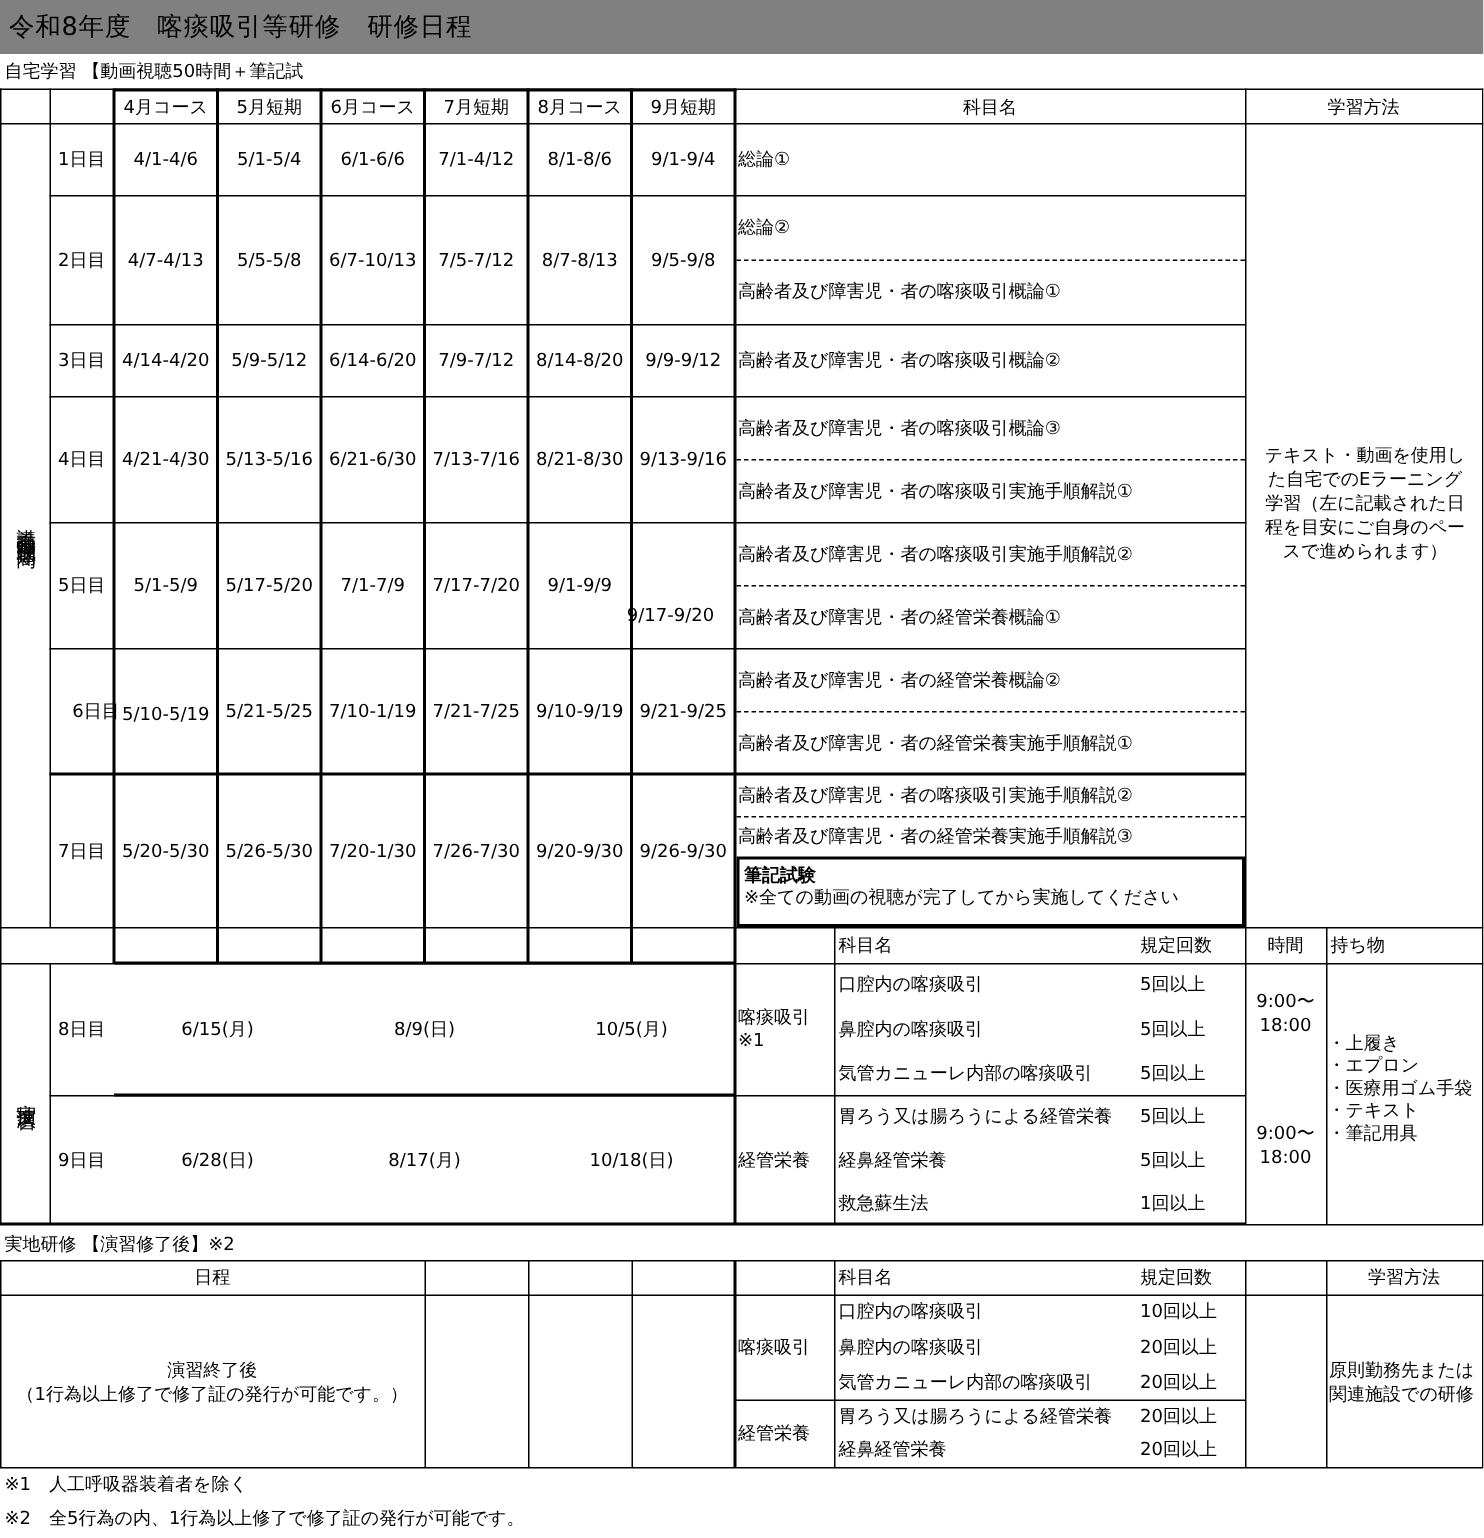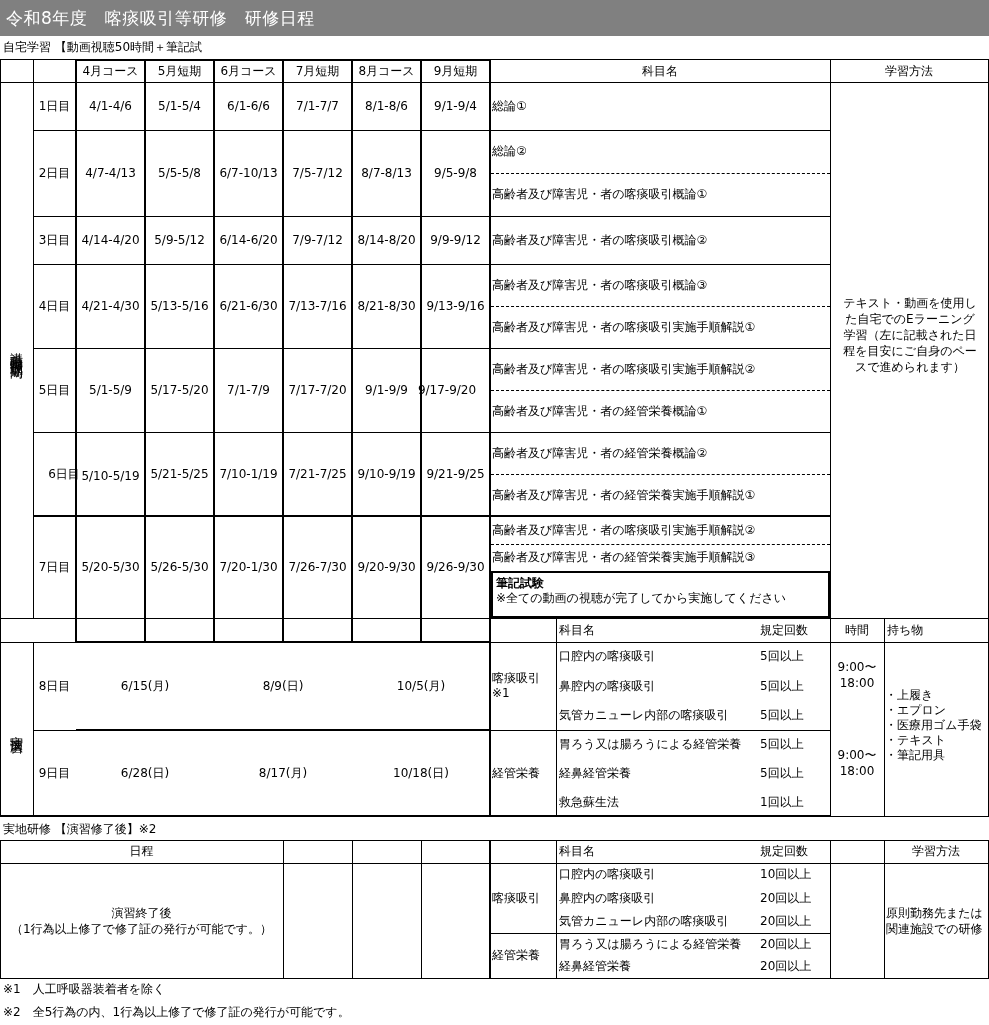--- a/index.html
+++ b/index.html
@@ -1,19 +1,19 @@
 <!DOCTYPE html>
 <html><head>
 <meta charset="utf-8">
 <style>
   html, body { margin:0; padding:0; background:#fff; }
   body { width:989px; height:1025px; position:relative; overflow:hidden;
          font-family:"DejaVu Sans","Liberation Sans",sans-serif; color:#000; font-size:12px; }
   .abs { position:absolute; box-sizing:border-box; }
-  .title-bar { left:0; top:0; width:989px; height:36px; background:#808080; color:#ffffff;
+  .title-bar { left:0; top:0; width:989px; height:36px; background:#808080; color:#000000;
                font-size:17px; line-height:36px; padding-left:6px; letter-spacing:0.5px; }
   .section-label { font-size:12px; line-height:16px; white-space:nowrap; }
   .cell { position:absolute; box-sizing:border-box; display:flex; align-items:center; justify-content:center;
           font-size:12px; line-height:15px; text-align:center; white-space:nowrap; }
   .cell.left { justify-content:flex-start; padding-left:2px; text-align:left; }
   .cell.wrap { white-space:normal; }
   .hl { position:absolute; height:0; border-top:1px solid #000; }
   .hl.thick { border-top:2px solid #000; }
   .hl.dash { border-top:1px dashed #000; }
   .vl { position:absolute; width:0; border-left:1px solid #000; }
@@ -41,21 +41,21 @@
   <div class="cell" style="left:421px;top:60px;width:69px;height:22px;">9月短期</div>
   <div class="cell" style="left:490px;top:60px;width:340px;height:22px;">科目名</div>
   <div class="cell" style="left:830px;top:60px;width:158px;height:22px;">学習方法</div>
 
   <div class="cell vertical-text" style="left:0;top:82px;width:33px;height:536px;">講義動画視聴期間</div>
 
   <div class="cell" style="left:33px;top:82px;width:43px;height:48px;">1日目</div>
   <div class="cell" style="left:76px;top:82px;width:69px;height:48px;">4/1-4/6</div>
   <div class="cell" style="left:145px;top:82px;width:69px;height:48px;">5/1-5/4</div>
   <div class="cell" style="left:214px;top:82px;width:69px;height:48px;">6/1-6/6</div>
-  <div class="cell" style="left:283px;top:82px;width:69px;height:48px;">7/1-7/7</div>
+  <div class="cell" style="left:283px;top:82px;width:69px;height:48px;">7/1-4/12</div>
   <div class="cell" style="left:352px;top:82px;width:69px;height:48px;">8/1-8/6</div>
   <div class="cell" style="left:421px;top:82px;width:69px;height:48px;">9/1-9/4</div>
   <div class="cell left" style="left:490px;top:82px;width:340px;height:48px;">総論①</div>
 
   <div class="cell" style="left:33px;top:130px;width:43px;height:86px;">2日目</div>
   <div class="cell" style="left:76px;top:130px;width:69px;height:86px;">4/7-4/13</div>
   <div class="cell" style="left:145px;top:130px;width:69px;height:86px;">5/5-5/8</div>
   <div class="cell" style="left:214px;top:130px;width:69px;height:86px;">6/7-10/13</div>
   <div class="cell" style="left:283px;top:130px;width:69px;height:86px;">7/5-7/12</div>
   <div class="cell" style="left:352px;top:130px;width:69px;height:86px;">8/7-8/13</div>
@@ -81,21 +81,21 @@
   <div class="cell" style="left:421px;top:264px;width:69px;height:84px;">9/13-9/16</div>
   <div class="cell left" style="left:490px;top:264px;width:340px;height:42px;">高齢者及び障害児・者の喀痰吸引概論③</div>
   <div class="cell left" style="left:490px;top:306px;width:340px;height:42px;">高齢者及び障害児・者の喀痰吸引実施手順解説①</div>
 
   <div class="cell" style="left:33px;top:348px;width:43px;height:84px;">5日目</div>
   <div class="cell" style="left:76px;top:348px;width:69px;height:84px;">5/1-5/9</div>
   <div class="cell" style="left:145px;top:348px;width:69px;height:84px;">5/17-5/20</div>
   <div class="cell" style="left:214px;top:348px;width:69px;height:84px;">7/1-7/9</div>
   <div class="cell" style="left:283px;top:348px;width:69px;height:84px;">7/17-7/20</div>
   <div class="cell" style="left:352px;top:348px;width:69px;height:84px;">9/1-9/9</div>
-  <div class="cell" style="left:421px;top:348px;width:52px;height:84px;">9/17-9/20</div>
+  <div class="cell" style="left:421px;top:368px;width:52px;height:84px;">9/17-9/20</div>
   <div class="cell left" style="left:490px;top:348px;width:340px;height:42px;">高齢者及び障害児・者の喀痰吸引実施手順解説②</div>
   <div class="cell left" style="left:490px;top:390px;width:340px;height:42px;">高齢者及び障害児・者の経管栄養概論①</div>
 
   <div class="cell" style="left:22px;top:432px;width:43px;height:84px;padding-left:41px;">6日目</div>
   <div class="cell" style="left:76px;top:432px;width:69px;height:88px;">5/10-5/19</div>
   <div class="cell" style="left:145px;top:432px;width:69px;height:84px;">5/21-5/25</div>
   <div class="cell" style="left:214px;top:432px;width:69px;height:84px;">7/10-1/19</div>
   <div class="cell" style="left:283px;top:432px;width:69px;height:84px;">7/21-7/25</div>
   <div class="cell" style="left:352px;top:432px;width:69px;height:84px;">9/10-9/19</div>
   <div class="cell" style="left:421px;top:432px;width:69px;height:84px;">9/21-9/25</div>

